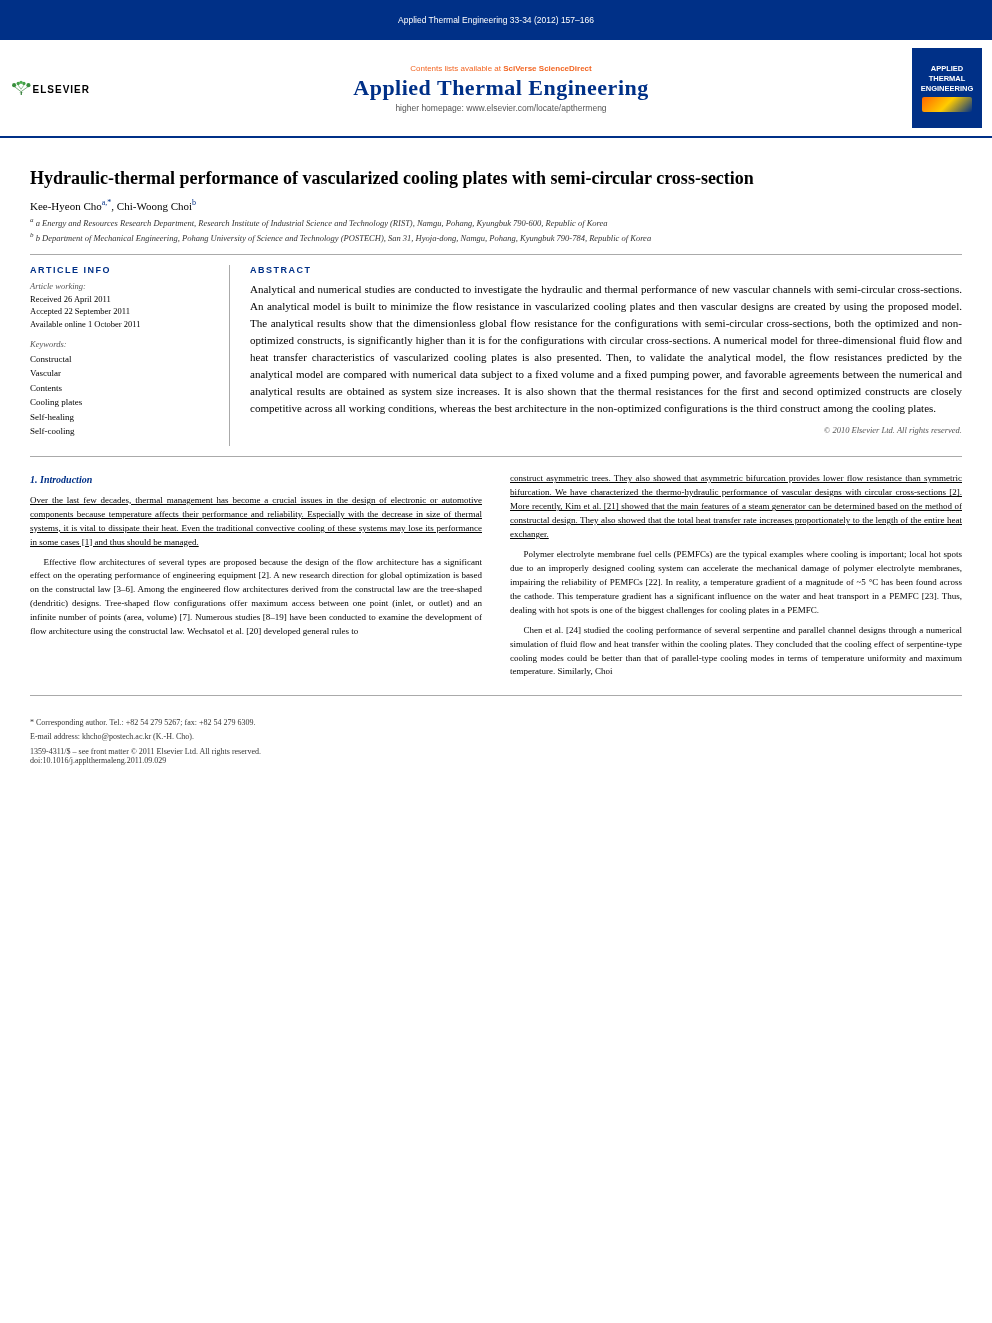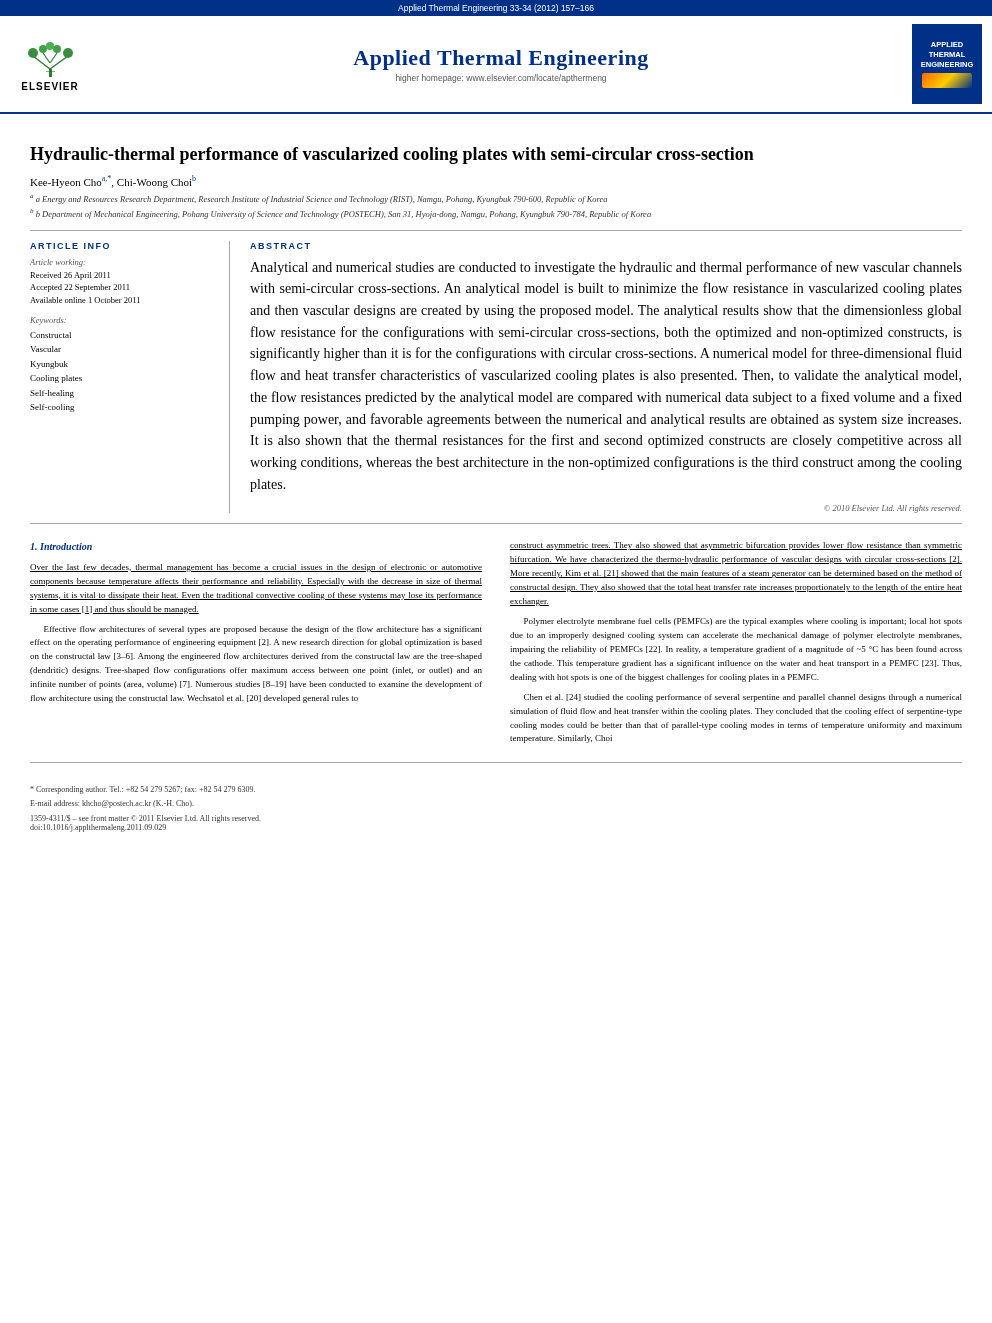--- a/index.html
+++ b/index.html
@@ -9,21 +9,21 @@
       color: #000;
       font-size: 10px;
       width: 992px;
       min-height: 1323px;
     }
     .journal-header-bar {
       background: #003087;
       color: #fff;
       text-align: center;
       font-size: 8.5px;
-      padding: 3px 0;
+      padding: 15px 0;
       font-family: Arial, sans-serif;
     }
     .top-banner {
       display: flex;
       align-items: center;
       border-bottom: 2px solid #003087;
       padding: 8px 10px;
       gap: 10px;
     }
     .banner-center {
@@ -146,21 +146,21 @@
     }
     .keywords-list {
       list-style: none;
       font-size: 9px;
       line-height: 1.6;
     }
     .abstract-col {
       flex: 1;
     }
     .abstract-text {
-      font-size: 14px;
+      font-size: 11px;
       line-height: 1.55;
       text-align: justify;
       color: #000;
     }
     .copyright-line {
       font-size: 8.5px;
       text-align: right;
       color: #555;
       margin-top: 8px;
       font-style: italic;
@@ -206,21 +206,21 @@
     .doi-line {
       font-size: 8px;
       color: #333;
       margin-top: 4px;
     }
     
     .elsevier-logo-box {
       width: 80px;
       height: 55px;
       display: flex;
-      flex-direction: column;
+      flex-direction: row;
       align-items: center;
       justify-content: flex-end;
     }
     .elsevier-tree {
       width: 55px;
       height: 38px;
     }
     .elsevier-name {
       font-size: 10px;
       font-weight: bold;
@@ -254,20 +254,24 @@
       <circle cx="20" cy="8" r="4" fill="#43a047"></circle>
       <circle cx="34" cy="8" r="4" fill="#43a047"></circle>
       <circle cx="27" cy="5" r="4" fill="#4caf50"></circle>
 
       <rect x="23" y="30" width="9" height="1" fill="#1b5e20" opacity="0.5"></rect>
     </svg>
     <div class="elsevier-name">ELSEVIER</div>
   </div>
 
   <div class="banner-center">
+    <div class="sciverse-line">
+      <span>Contents lists available at </span>
+      <span style="color:#f26522; font-weight:bold;">SciVerse ScienceDirect</span>
+    </div>
     <div class="journal-title-banner">Applied Thermal Engineering</div>
     <div class="journal-homepage-line">higher homepage: www.elsevier.com/locate/apthermeng</div>
   </div>
 
   <div class="journal-cover-img">
     <div class="cover-title">APPLIED<br>THERMAL<br>ENGINEERING</div>
     <div class="cover-decoration"></div>
   </div>
 </div>
 
@@ -300,21 +304,21 @@
         <div class="info-dates">Received 26 April 2011</div>
         <div class="info-dates">Accepted 22 September 2011</div>
         <div class="info-dates">Available online 1 October 2011</div>
       </div>
 
       <div class="info-group">
         <div class="keywords-label">Keywords:</div>
         <ul class="keywords-list">
           <li>Constructal</li>
           <li>Vascular</li>
-          <li>Kyungbuk</li>
+          <li>Contents</li>
           <li>Cooling plates</li>
           <li>Self-healing</li>
           <li>Self-cooling</li>
         </ul>
       </div>
     </div>
 
     <div class="abstract-col">
       <div class="section-label">ABSTRACT</div>
       <div class="abstract-text">Analytical and numerical studies are conducted to investigate the hydraulic and thermal performance of new vascular channels with semi-circular cross-sections. An analytical model is built to minimize the flow resistance in vascularized cooling plates and then vascular designs are created by using the proposed model. The analytical results show that the dimensionless global flow resistance for the configurations with semi-circular cross-sections, both the optimized and non-optimized constructs, is significantly higher than it is for the configurations with circular cross-sections. A numerical model for three-dimensional fluid flow and heat transfer characteristics of vascularized cooling plates is also presented. Then, to validate the analytical model, the flow resistances predicted by the analytical model are compared with numerical data subject to a fixed volume and a fixed pumping power, and favorable agreements between the numerical and analytical results are obtained as system size increases. It is also shown that the thermal resistances for the first and second optimized constructs are closely competitive across all working conditions, whereas the best architecture in the non-optimized configurations is the third construct among the cooling plates.</div>

